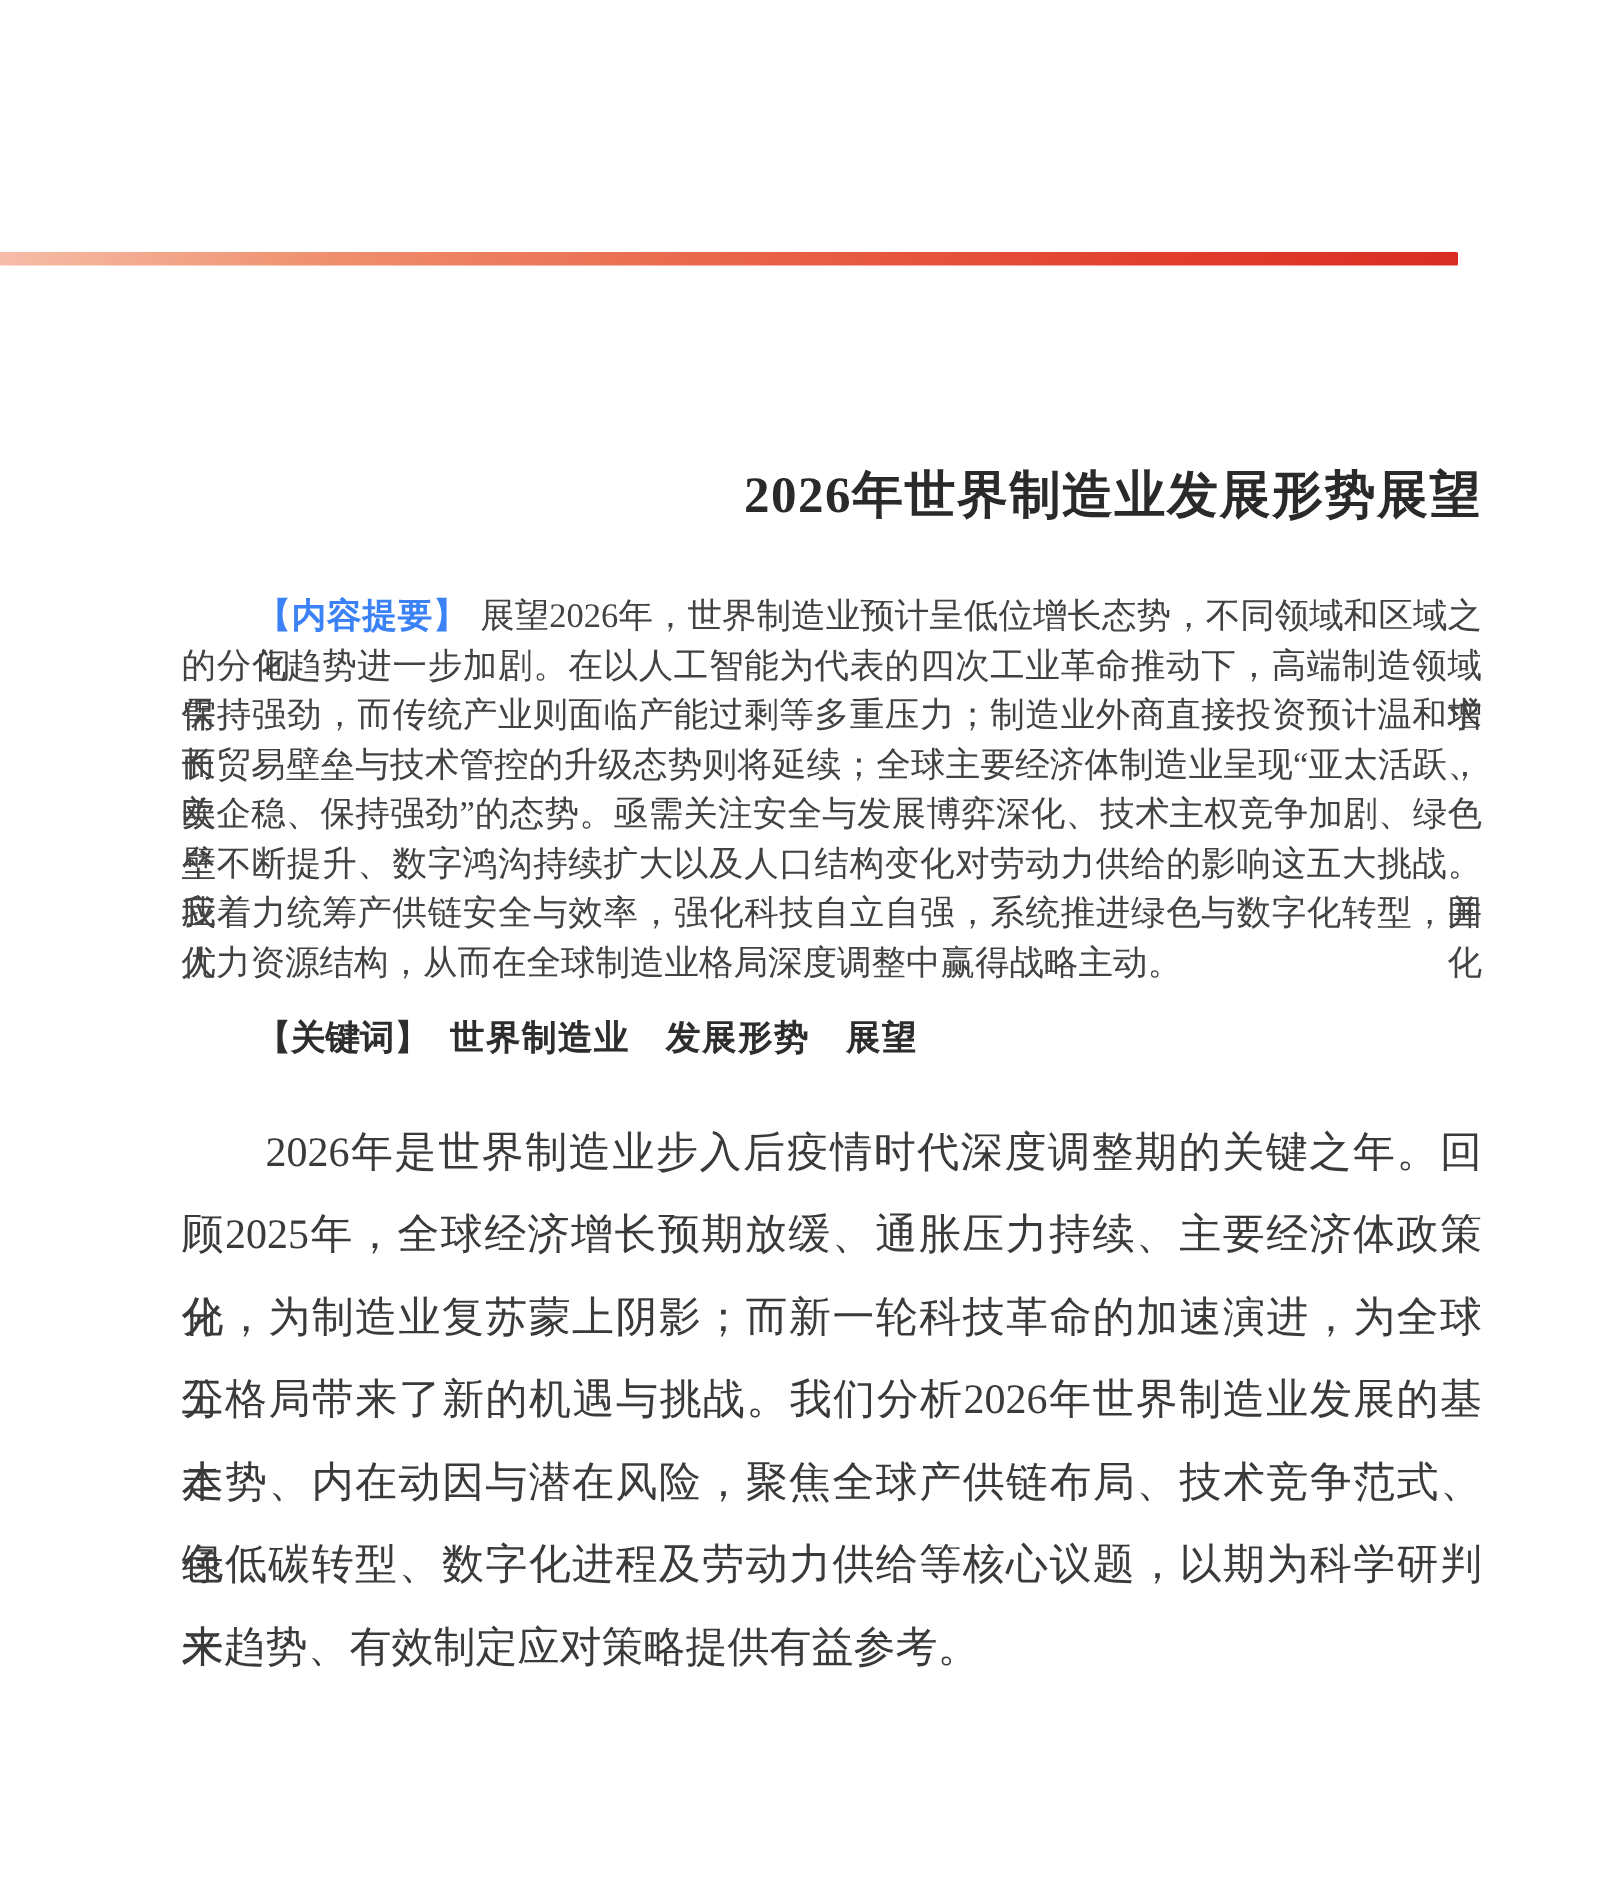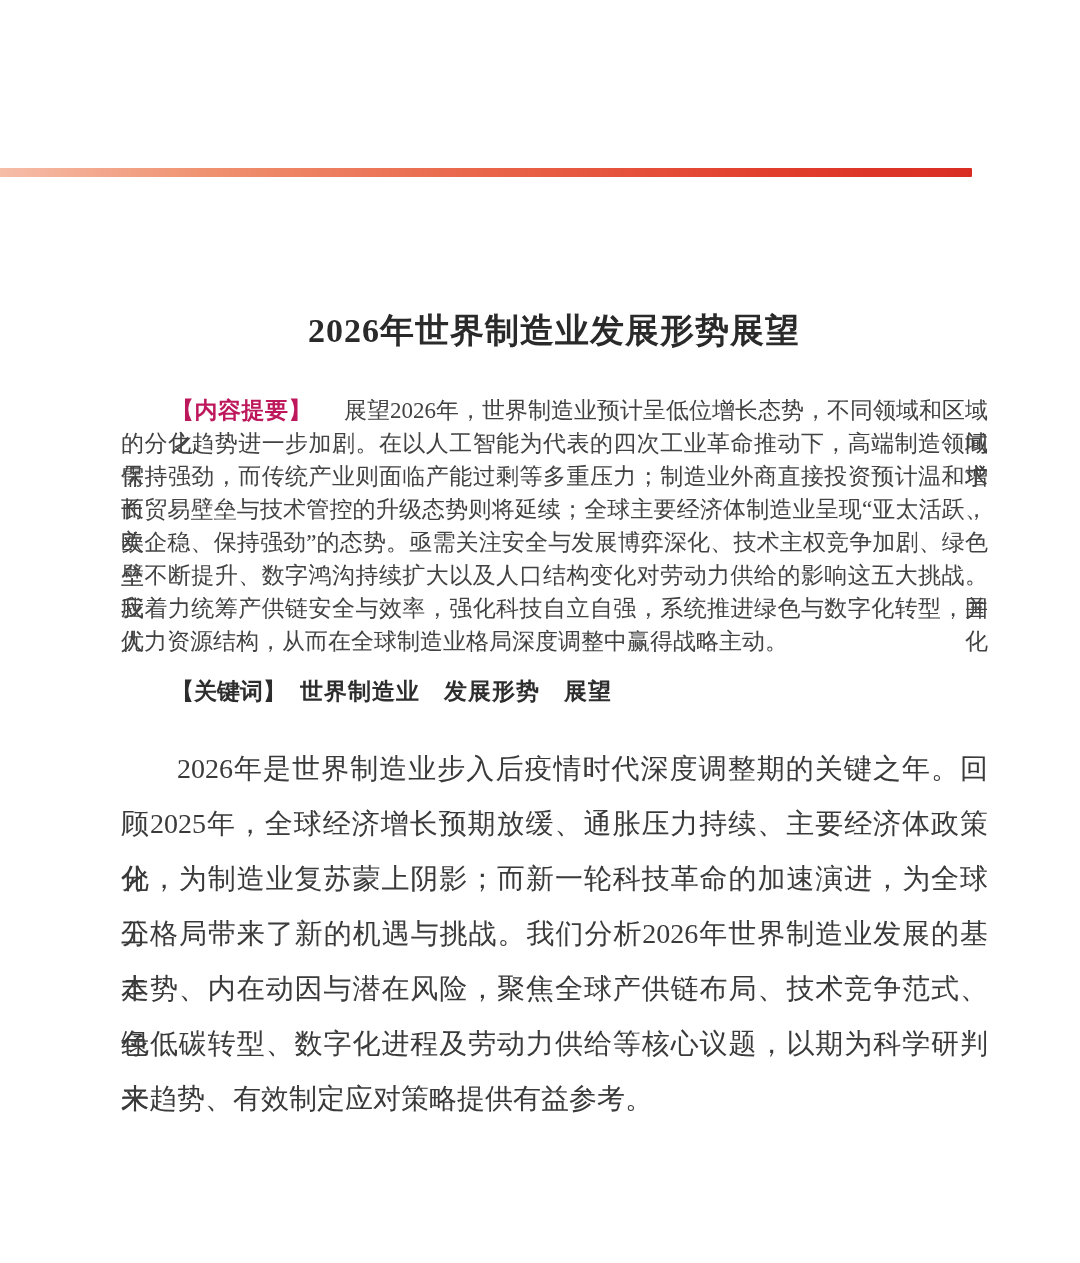--- a/index.html
+++ b/index.html
@@ -22,21 +22,21 @@
     width: 972px;
     height: 9px;
     background: linear-gradient(90deg, #f6bda8 0%, #ef906e 22%, #e9654a 50%, #e2402f 78%, #d92d23 100%);
     border-radius: 0 1px 1px 0;
   }
   .title {
     position: absolute;
     top: 285px;
     left: 120px;
     width: 868px;
-    text-align: center;
+    text-align: right;
     font-size: 34px;
     line-height: 46px;
     font-weight: 700;
     color: #2a2a2a;
     letter-spacing: 1px;
   }
   .abstract {
     position: absolute;
     top: 394px;
     left: 121px;
@@ -56,23 +56,23 @@
   }
   .aline.first {
     padding-left: 50px;
   }
   .aline.last {
     text-align: center;
     text-align-last: left;
   }
   .lbl {
     font-weight: 700;
-    color: #be185d;
+    color: #3b82f6;
     font-family: "Liberation Sans", sans-serif;
-    margin-right: 32px;
+    margin-right: 8px;
     letter-spacing: 0.5px;
   }
   .keywords {
     position: absolute;
     top: 676px;
     left: 121px;
     width: 867px;
     box-sizing: border-box;
     padding-left: 50px;
     font-size: 23px;

